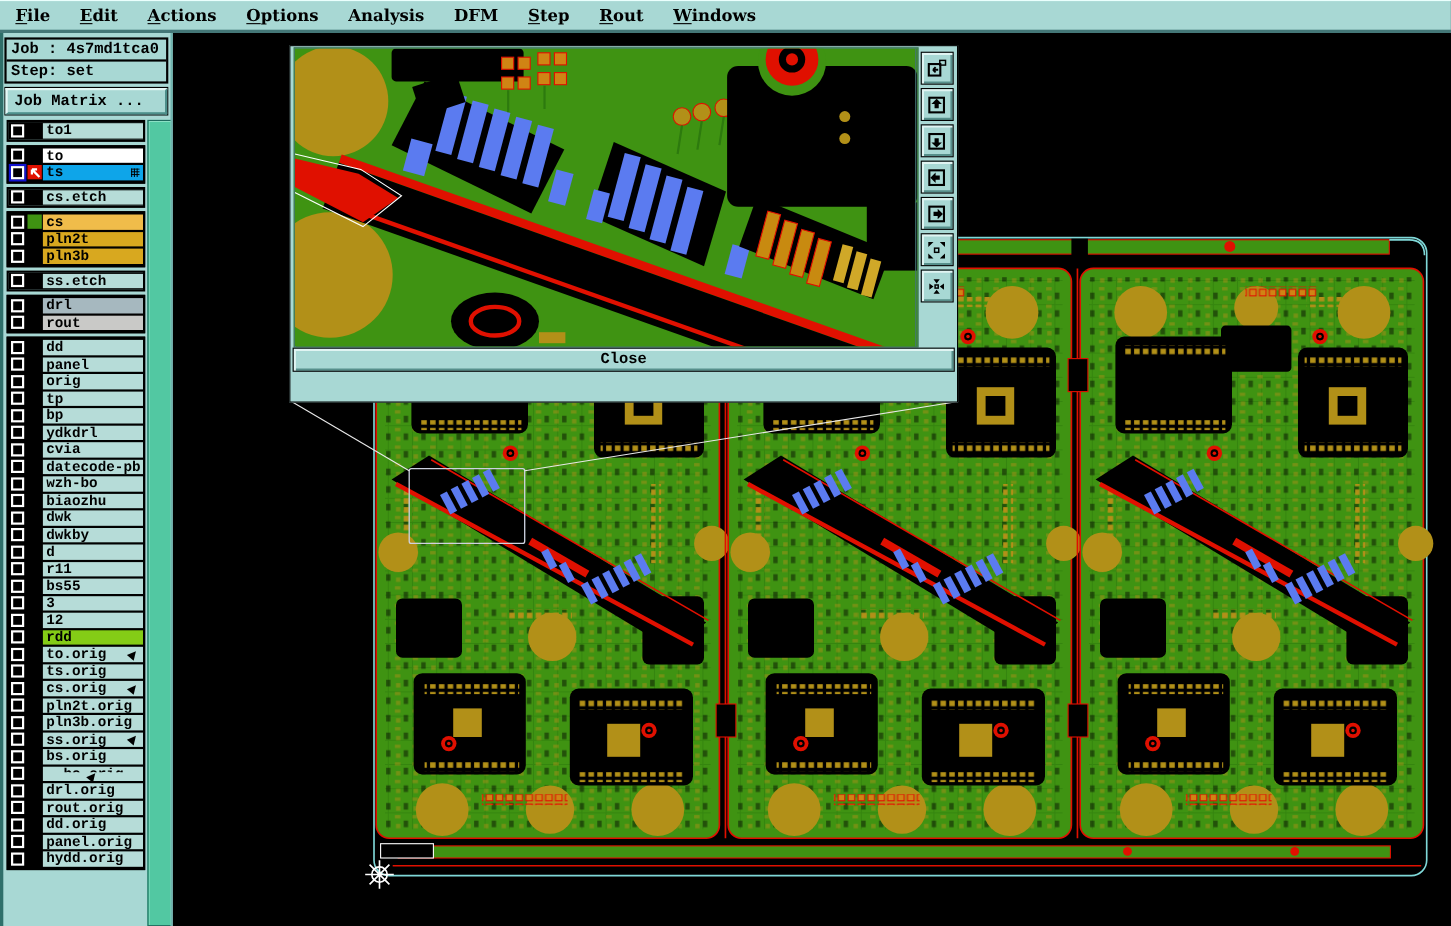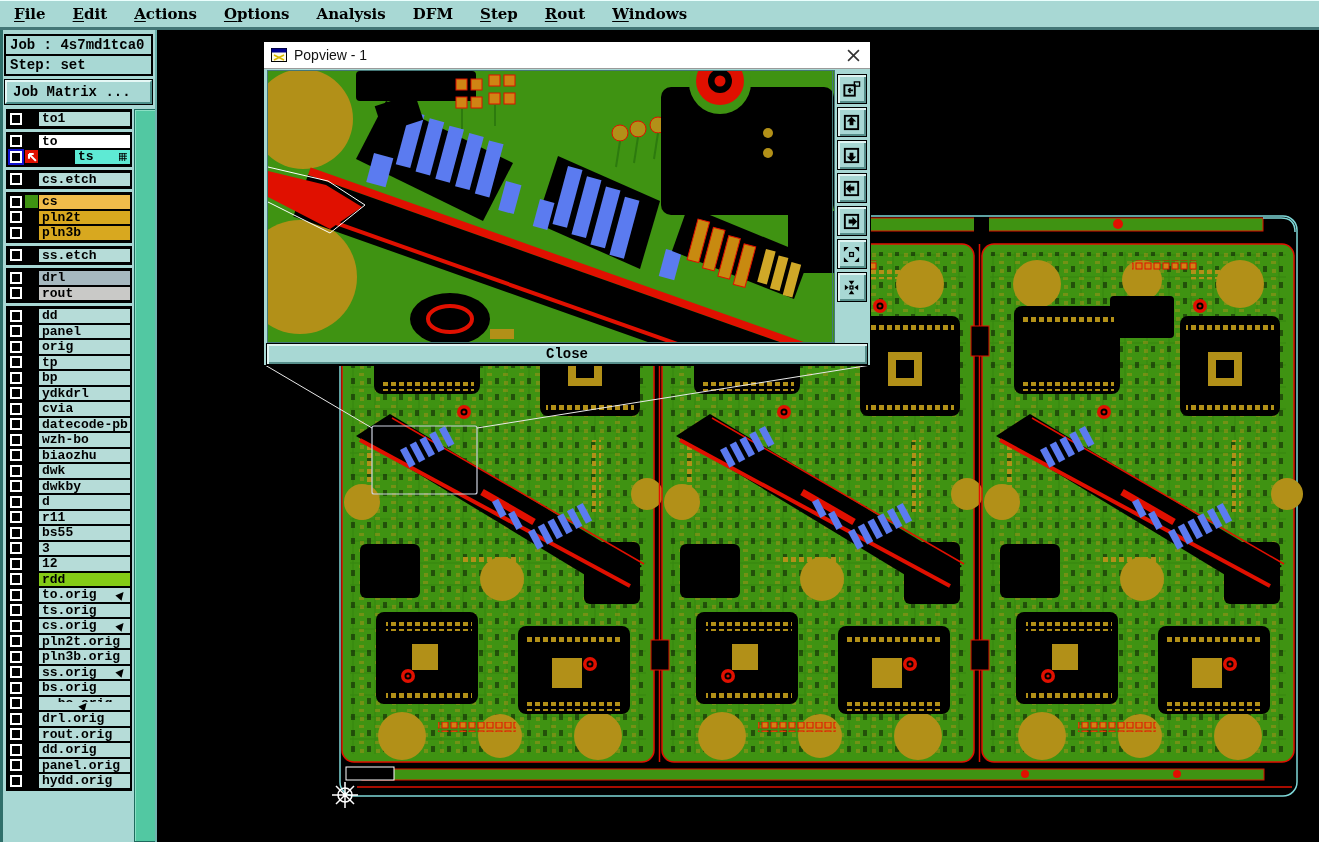--- a/index.html
+++ b/index.html
@@ -252,21 +252,21 @@
               <span class="ltext">to</span>
             </span>
           </div>
           <div class="lrow">
             <span class="cb active"></span>
             <span class="swatch" style="background: rgb(224, 16, 0);">
               <svg width="12" height="12" viewBox="0 0 14 14">
                 <path d="M11.5 11.5 L3.5 3.5 M3.5 3.5 L3.5 9 M3.5 3.5 L9 3.5" stroke="#fff" stroke-width="2.4" fill="none"></path>
               </svg>
             </span>
-            <span class="llabel" style="background: #5eead4; margin-left: 36px;">
+            <span class="llabel" style="background: #0ea5e9;">
               <span class="ltext">ts</span>
               <span class="gridicon">
                 <svg width="8" height="8" viewBox="0 0 8 8">
                   <path d="M0 .7 H8 M0 3.2 H8 M0 5.7 H8 M.7 0 V8 M3.2 0 V8 M5.7 0 V8" stroke="#000" stroke-width=".9"></path>
                 </svg>
               </span>
             </span>
           </div>
         </div>
         <div class="lgroup">
@@ -548,35 +548,20 @@
               <span class="ltext">hydd.orig</span>
             </span>
           </div>
         </div>
       </div>
     <div class="lscroll"></div>
   </div>
 </div>
 
 <div class="popview">
-  <div class="titlebar">
-    <span class="ticon">
-      <svg width="16" height="14" viewBox="0 0 16 14">
-        <rect x="0.5" y="0.5" width="15" height="13" fill="#fffbe8" stroke="#000"></rect>
-        <rect x="0.5" y="0.5" width="15" height="4" fill="#000090"></rect>
-        <path d="M3 7 L13 12 M13 7 L3 12" stroke="#d8b800" stroke-width="1.6"></path>
-      </svg>
-    </span>
-    <span class="ttl">Popview - 1</span>
-    <span class="tclose">
-      <svg width="13" height="13" viewBox="0 0 12 12">
-          <path d="M1 1 L11 11 M11 1 L1 11" stroke="#333" stroke-width="1.5"></path>
-        </svg>
-    </span>
-  </div>
   <div class="pvbody">
     <div class="pvview">
       <svg width="566" height="271" viewBox="0 0 566 271">
         <rect width="566" height="271" fill="#3f9312"></rect>
         <rect x="88" y="0" width="120" height="30" fill="#000" rx="4"></rect>
         <circle cx="35" cy="48" r="50" fill="#b29018"></circle>
         <circle cx="32" cy="206" r="57" fill="#b29018"></circle>
 
         <g transform="translate(40,104) rotate(19.5)">
           <rect x="0" y="-8" width="580" height="8" fill="#e01000"></rect>

